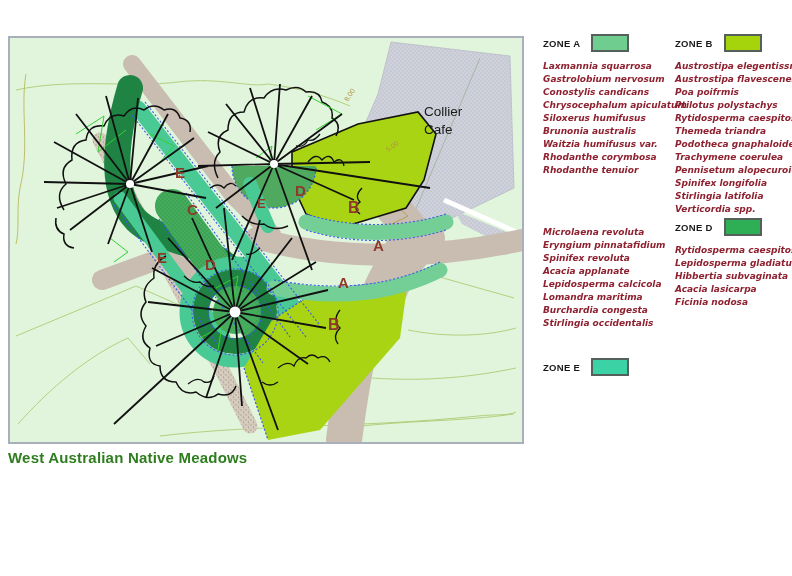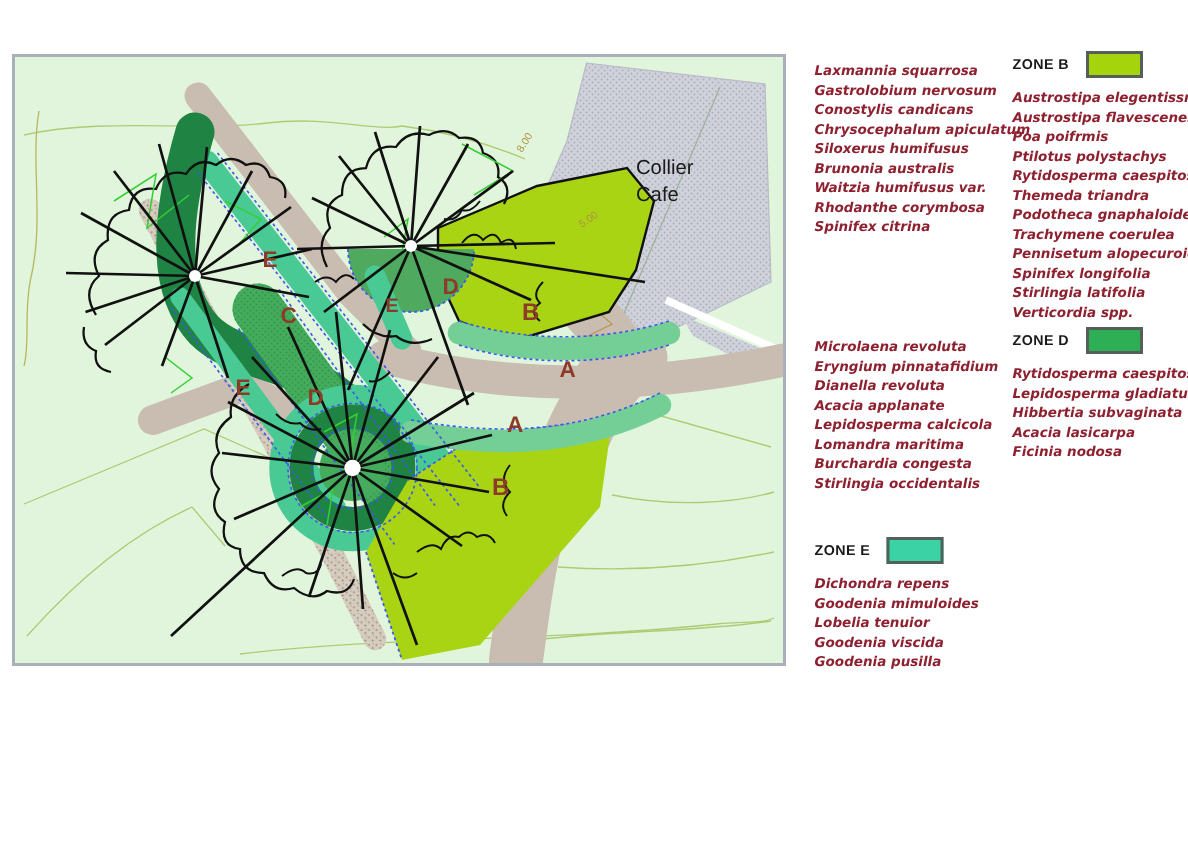--- a/index.html
+++ b/index.html
@@ -188,59 +188,57 @@
         <text x="414" y="96">Cafe</text>
       </g>
 
       <g font-family="Liberation Sans, sans-serif" font-size="7" fill="#af9441">
         <text transform="translate(338,64) rotate(-58)">8.00</text>
         <text transform="translate(378,114) rotate(-35)">5.00</text>
       </g>
     </svg>
   </div>
 
+  <div class="page-title">West Australian Native Meadows</div>
 
   <div class="legend-block col1" style="top:34px;">
+    <div class="legend-head">
+      <span class="zone-name">ZONE A</span>
+      <span class="swatch" style="background: rgb(111, 206, 143);"></span>
+    </div>
     <div class="species">
       <div>Laxmannia squarrosa</div>
       <div>Gastrolobium nervosum</div>
       <div>Conostylis candicans</div>
       <div>Chrysocephalum apiculatum</div>
       <div>Siloxerus humifusus</div>
       <div>Brunonia australis</div>
       <div>Waitzia humifusus var.</div>
       <div>Rhodanthe corymbosa</div>
-      <div>Spinifex citrina</div>
+      <div>Rhodanthe tenuior</div>
     </div>
   </div>
 
   <div class="legend-block col1" style="top:218px;">
     <div class="species">
       <div>Microlaena revoluta</div>
       <div>Eryngium pinnatafidium</div>
-      <div>Dianella revoluta</div>
+      <div>Spinifex revoluta</div>
       <div>Acacia applanate</div>
       <div>Lepidosperma calcicola</div>
       <div>Lomandra maritima</div>
       <div>Burchardia congesta</div>
       <div>Stirlingia occidentalis</div>
     </div>
   </div>
 
   <div class="legend-block col1" style="top:358px;">
     <div class="legend-head">
       <span class="zone-name">ZONE E</span>
       <span class="swatch" style="background: rgb(59, 211, 165);"></span>
-    </div>
-    <div class="species">
-      <div>Dichondra repens</div>
-      <div>Goodenia mimuloides</div>
-      <div>Lobelia tenuior</div>
-      <div>Goodenia viscida</div>
-      <div>Goodenia pusilla</div>
     </div>
   </div>
 
   <div class="legend-block col2" style="top:34px;">
     <div class="legend-head">
       <span class="zone-name">ZONE B</span>
       <span class="swatch" style="background: rgb(166, 212, 12);"></span>
     </div>
     <div class="species">
       <div>Austrostipa elegentissm</div>

